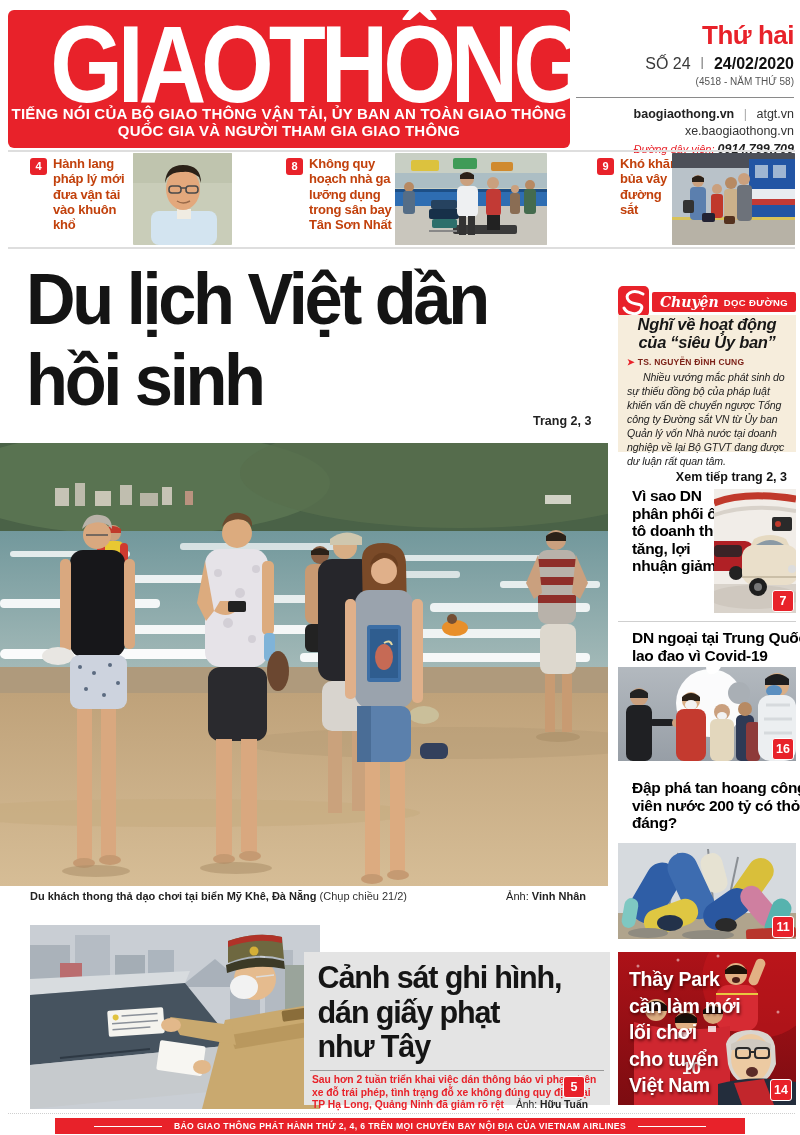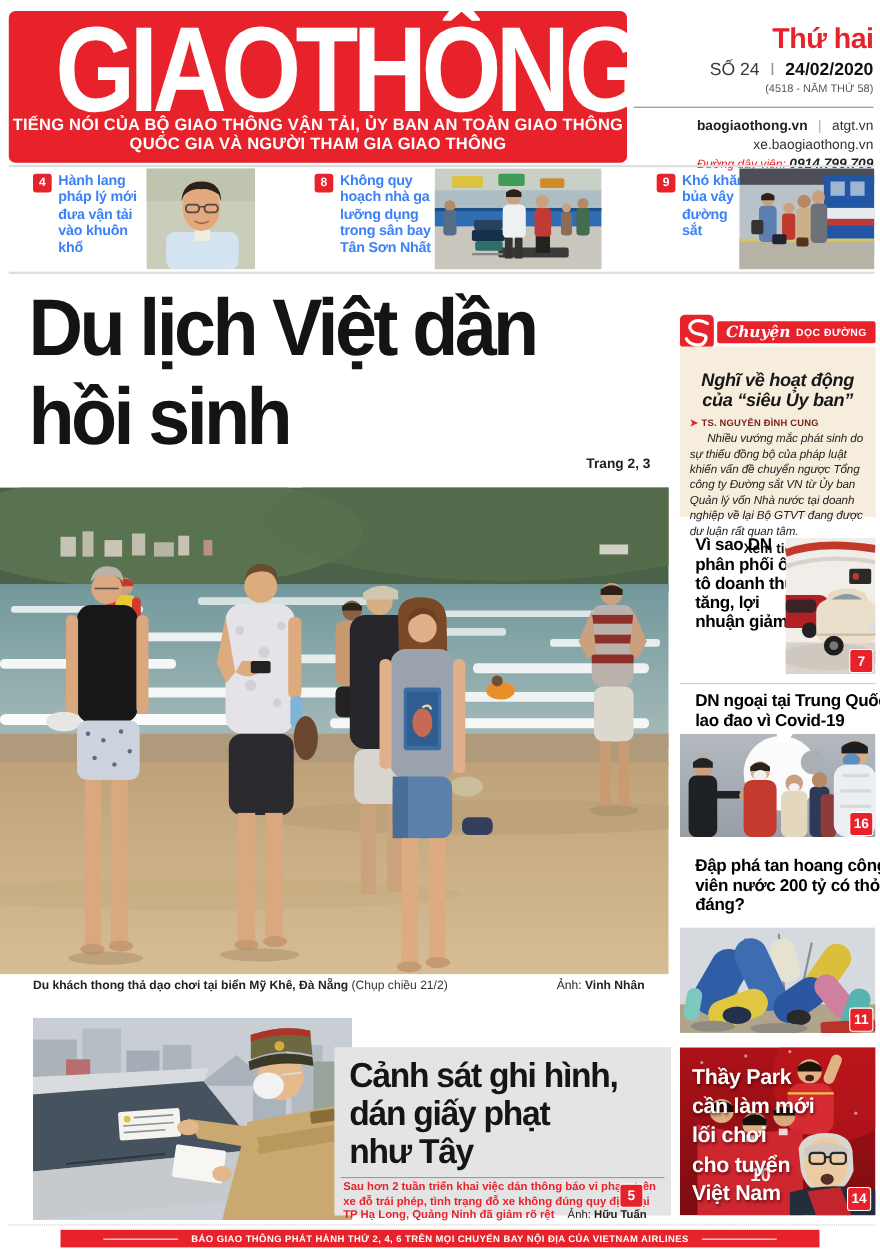--- a/index.html
+++ b/index.html
@@ -26,42 +26,42 @@
   .sites .sep{color:#aaa;margin:0 6px;}
   .site3{font-size:12.5px;color:#333;margin-top:3px;}
   .hotline{font-size:11px;font-style:italic;margin-top:4px;}
   .hotline .lbl{color:#e8222a;}
   .hotline .num{font-weight:bold;color:#222;font-size:12.5px;}
 
   
   .rule{position:absolute;left:8px;width:787px;border-top:2px solid #dedede;}
   .tz-num{position:absolute;width:17px;height:17px;background:#e8222a;color:#fff;font-weight:bold;
           font-size:11px;border-radius:3px;text-align:center;line-height:17px;}
-  .tz-text{position:absolute;font-size:13px;font-weight:bold;color:#3b82f6;line-height:1.18;letter-spacing:-.2px;}
+  .tz-text{position:absolute;font-size:13px;font-weight:bold;color:#c2410c;line-height:1.18;letter-spacing:-.2px;}
   .tz-photo{position:absolute;top:153px;height:92px;overflow:hidden;border-radius:1px;}
 
   
   .lead-headline{position:absolute;left:26px;top:258px;font-weight:bold;color:#141414;
         font-size:73px;line-height:81px;letter-spacing:-3.5px;white-space:nowrap;
         transform:scaleX(.94);transform-origin:left top;}
   .page-ref{position:absolute;left:533px;top:414px;font-size:12.5px;font-weight:bold;color:#222;}
   .main-photo{position:absolute;left:0;top:443px;width:608px;height:443px;overflow:hidden;}
   .caption-row{position:absolute;left:30px;top:890px;width:556px;display:flex;
         justify-content:space-between;font-size:11px;color:#222;}
   .cap-b{font-weight:bold;} .cap-n{font-weight:normal;color:#333;}
   .cr-b{font-weight:bold;}
 
   
   .op-logo{position:absolute;left:618px;top:286px;width:31px;height:31px;}
   .op-band{position:absolute;left:652px;top:292px;width:144px;height:20px;background:#e8222a;color:#fff;
         display:flex;align-items:center;justify-content:center;gap:5px;border-radius:2px;}
   .op-band .script{font-family:"DejaVu Serif",serif;font-style:italic;font-weight:bold;font-size:14px;}
   .op-band .caps{font-size:9.5px;font-weight:bold;letter-spacing:.4px;padding-top:1px;}
-  .op-panel{position:absolute;left:618px;top:315px;width:178px;height:155px;background:#f6eddc;
-        box-sizing:border-box;padding:22px 9px;}
+  .op-panel{position:absolute;left:618px;top:315px;width:178px;height:137px;background:#f6eddc;
+        box-sizing:border-box;padding:0 9px;}
   .op-title{font-size:16.5px;font-weight:bold;font-style:italic;color:#171717;text-align:center;
         line-height:1.12;letter-spacing:-.3px;}
   .op-byline{margin-top:5px;font-size:8.5px;font-weight:bold;color:#7d2219;letter-spacing:.2px;}
   .op-byline .arrow{color:#e8222a;font-size:9px;margin-right:3px;}
   .op-body{margin-top:3px;font-size:10.6px;font-style:italic;color:#222;line-height:1.33;
         text-indent:16px;letter-spacing:-.1px;}
   .op-continue{text-align:right;font-weight:bold;font-size:12.5px;color:#111;margin-top:2px;}
 
   
   .art-title{position:absolute;font-size:15.5px;font-weight:bold;color:#000000;line-height:1.13;letter-spacing:-.3px;margin-left:14px;}

